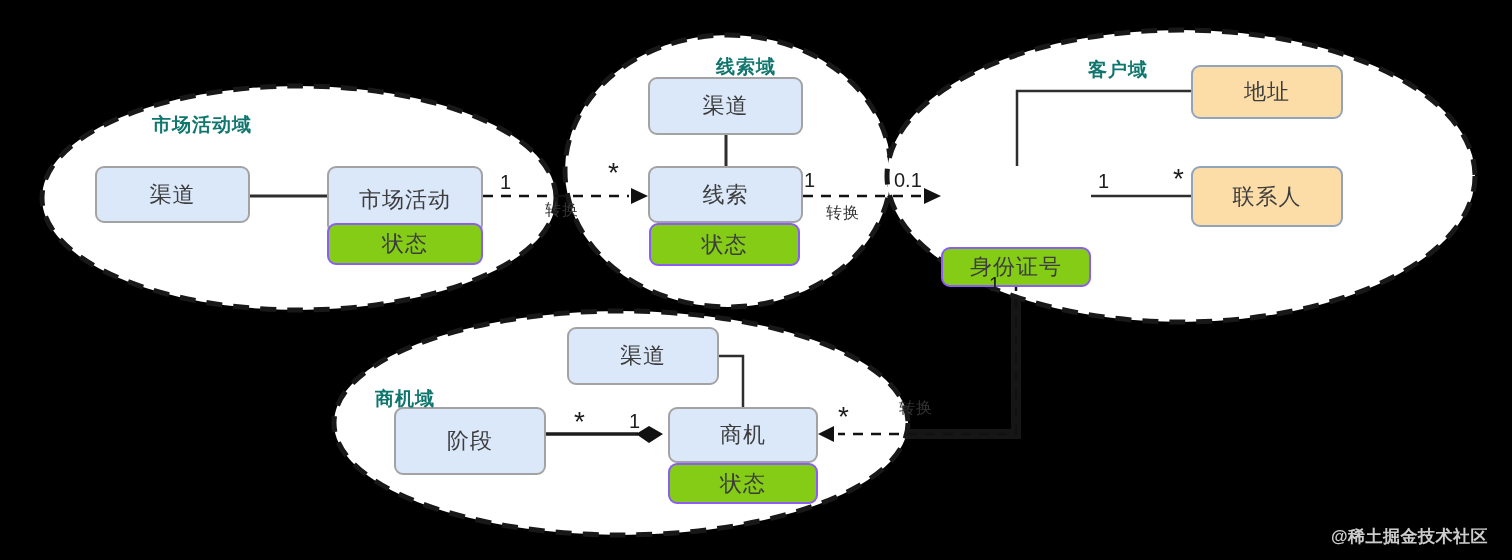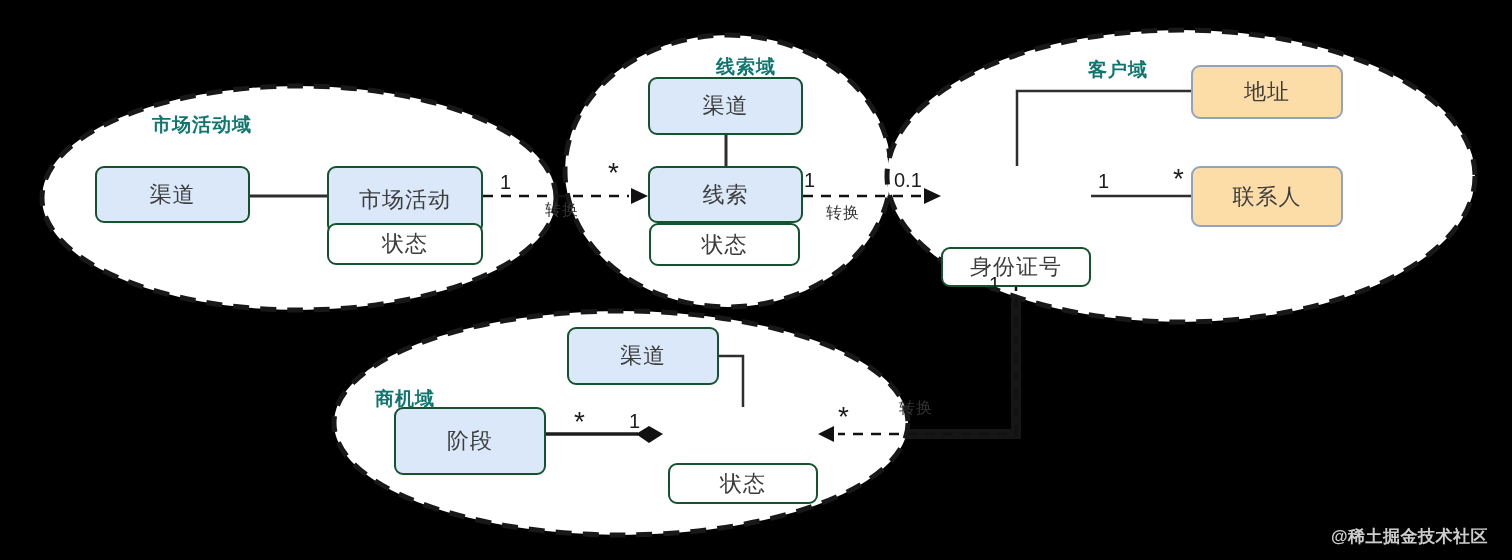--- a/index.html
+++ b/index.html
@@ -9,22 +9,22 @@
     font-family:"Liberation Sans","DejaVu Sans",sans-serif;
   }
   #diagram-svg { position:absolute; left:0; top:0; }
 
   .node {
     position:absolute; box-sizing:border-box;
     display:flex; align-items:center; justify-content:center;
     border-radius:9px; font-size:22px; color:#3d3d3d;
     letter-spacing:1px;
   }
-  .blue   { background:#DBE8FA; border:2px solid #14532d; }
-  .green  { background:#ffffff; border:2px solid #14532d; }
+  .blue   { background:#DBE8FA; border:2px solid #a3a3a3; }
+  .green  { background:#84cc16; border:2px solid #8b5cf6; }
   .orange { background:#FCDDA8; border:2px solid #92A3BC; }
 
   .domain-label {
     position:absolute; font-size:19px; font-weight:bold;
     color:#0f766e; letter-spacing:1px; white-space:nowrap;
   }
   .mult {
     position:absolute; font-size:20px; color:#1d1d1d; white-space:nowrap;
   }
   .ast { font-size:28px; line-height:22px; }
@@ -76,20 +76,21 @@
   <div class="node blue" style="left:648px; top:77px;  width:155px; height:58px;">渠道</div>
   <div class="node blue" style="left:648px; top:166px; width:155px; height:57px;">线索</div>
   <div class="node green" style="left:649px; top:223px; width:151px; height:43px;">状态</div>
 
   <div class="node green" style="left:941px; top:223px; width:150px; height:40px;margin-top:24px;">身份证号</div>
   <div class="node orange" style="left:1191px; top:65px; width:152px; height:54px;">地址</div>
   <div class="node orange" style="left:1191px; top:166px; width:152px; height:61px;">联系人</div>
 
   <div class="node blue" style="left:567px; top:327px; width:152px; height:58px;">渠道</div>
   <div class="node blue" style="left:394px; top:407px; width:152px; height:68px;">阶段</div>
+  <div class="node blue" style="left:668px; top:407px; width:150px; height:56px;">商机</div>
   <div class="node green" style="left:668px; top:463px; width:150px; height:41px;">状态</div>
 
   <div class="domain-label" style="left:152px; top:112px;">市场活动域</div>
   <div class="domain-label" style="left:716px; top:54px;">线索域</div>
   <div class="domain-label" style="left:1088px; top:57px;">客户域</div>
   <div class="domain-label" style="left:375px; top:386px;">商机域</div>
 
   <div class="mult" style="left:500px; top:171px;">1</div>
   <div class="mult ast" style="left:608px; top:162px;">*</div>
 

